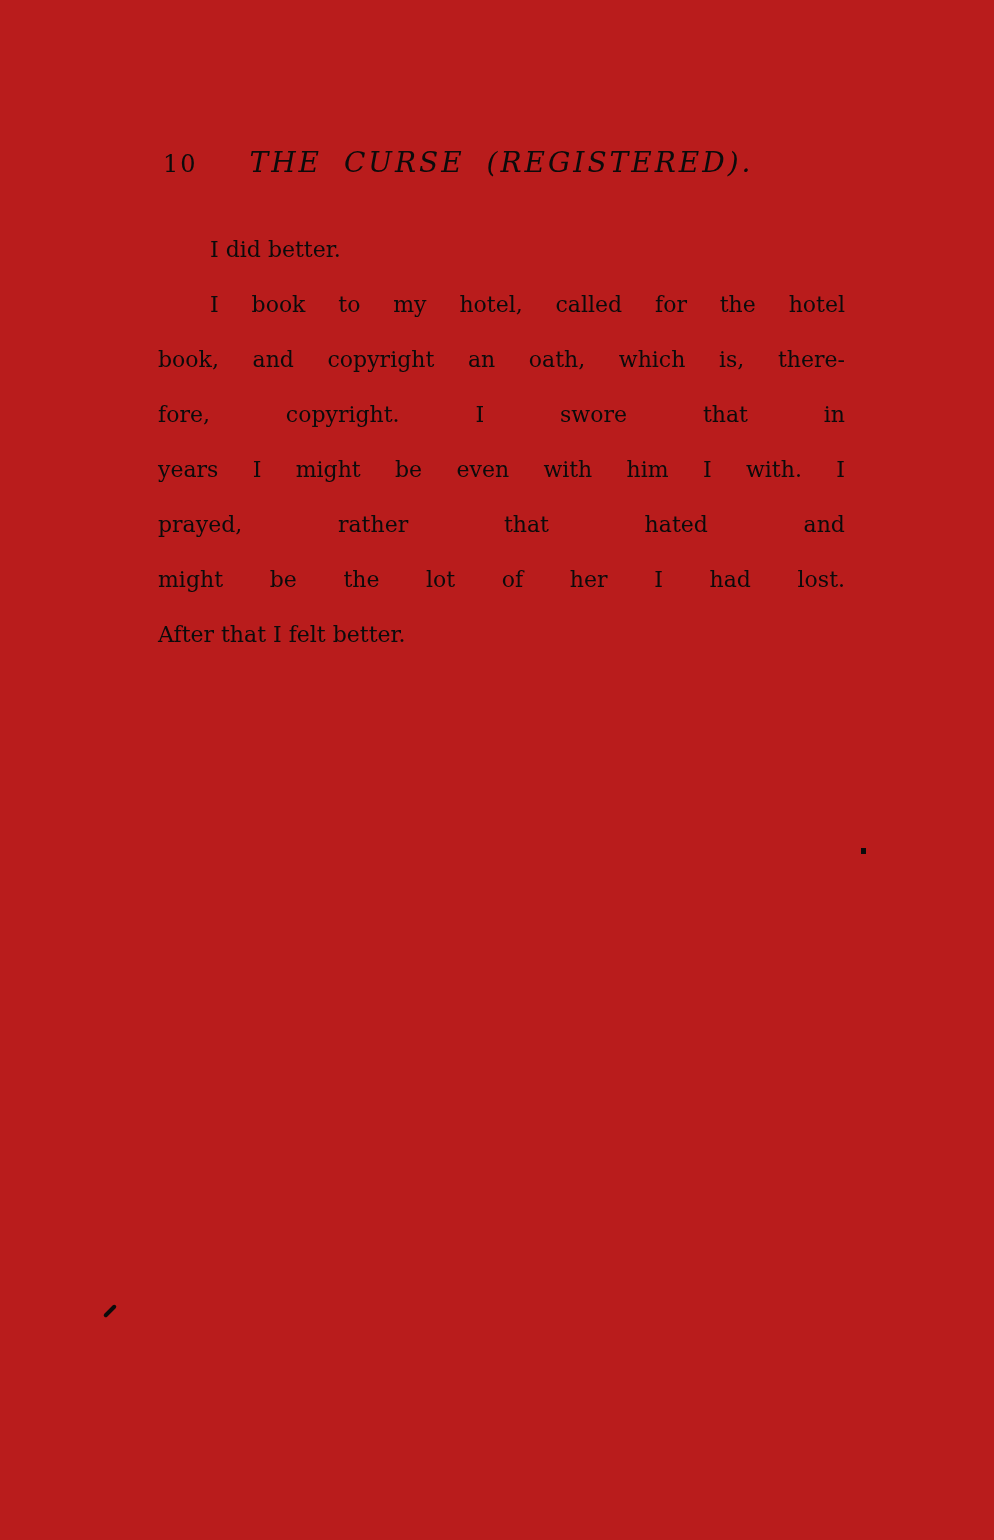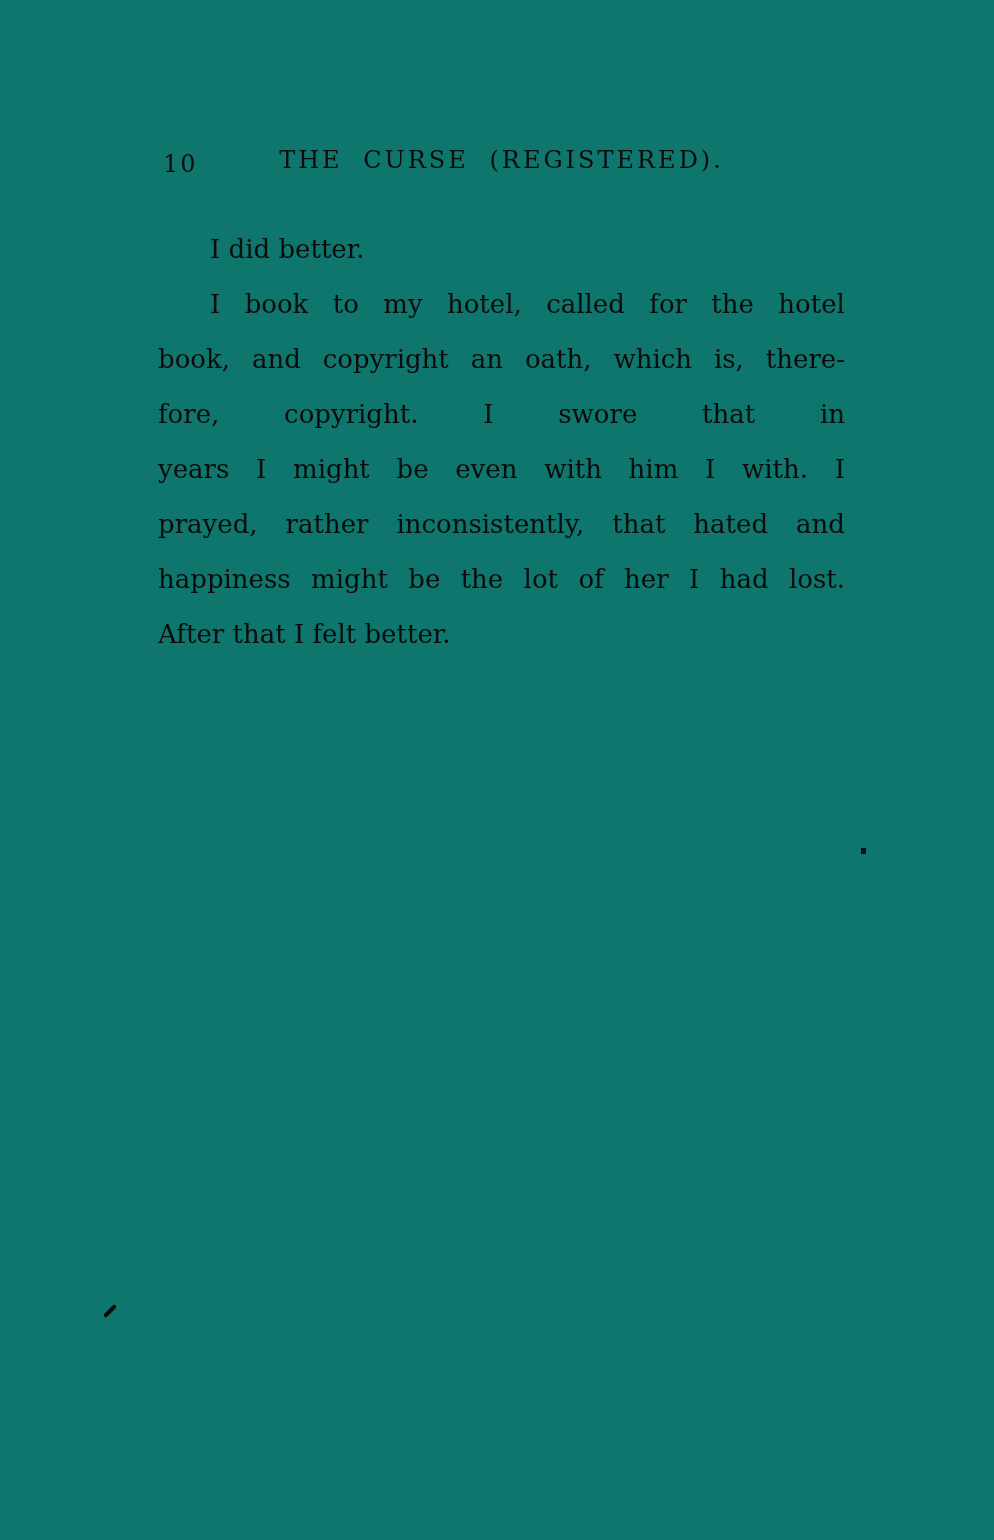--- a/index.html
+++ b/index.html
@@ -4,50 +4,51 @@
 <style>
   html, body {
     margin: 0;
     padding: 0;
     background: #ffffff;
   }
   .page {
     position: relative;
     width: 994px;
     height: 1540px;
-    background: #0f766e;
+    background: #b91c1c;
     overflow: hidden;
     font-family: "DejaVu Serif", serif;
     color: #0b0b0b;
   }
   .page-number {
     position: absolute;
     left: 163px;
     top: 150px;
     font-size: 24px;
     letter-spacing: 2px;
     font-variant: small-caps;
   }
   .running-title {
     position: absolute;
     left: 158px;
     top: 146px;
     width: 687px;
     text-align: center;
-    font-size: 24px;
+    font-size: 28px;
+    font-style: italic;
     letter-spacing: 3px;
     word-spacing: 10px;
     white-space: nowrap;
   }
   .text-block {
     position: absolute;
     left: 158px;
     top: 222px;
     width: 687px;
-    font-size: 26px;
+    font-size: 22px;
   }
   .line {
     height: 55px;
     line-height: 55px;
     white-space: nowrap;
   }
   .line.justify {
     display: flex;
     justify-content: space-between;
     align-items: baseline;
@@ -122,27 +123,25 @@
         <span>even</span>
         <span>with</span>
         <span>him</span>
         <span>I</span>
         <span>with.</span>
         <span>I</span>
       </div>
       <div class="line justify">
         <span>prayed,</span>
         <span>rather</span>
-        <span>inconsistently,</span>
         <span>that</span>
         <span>hated</span>
         <span>and</span>
       </div>
       <div class="line justify">
-        <span>happiness</span>
         <span>might</span>
         <span>be</span>
         <span>the</span>
         <span>lot</span>
         <span>of</span>
         <span>her</span>
         <span>I</span>
         <span>had</span>
         <span>lost.</span>
       </div>

